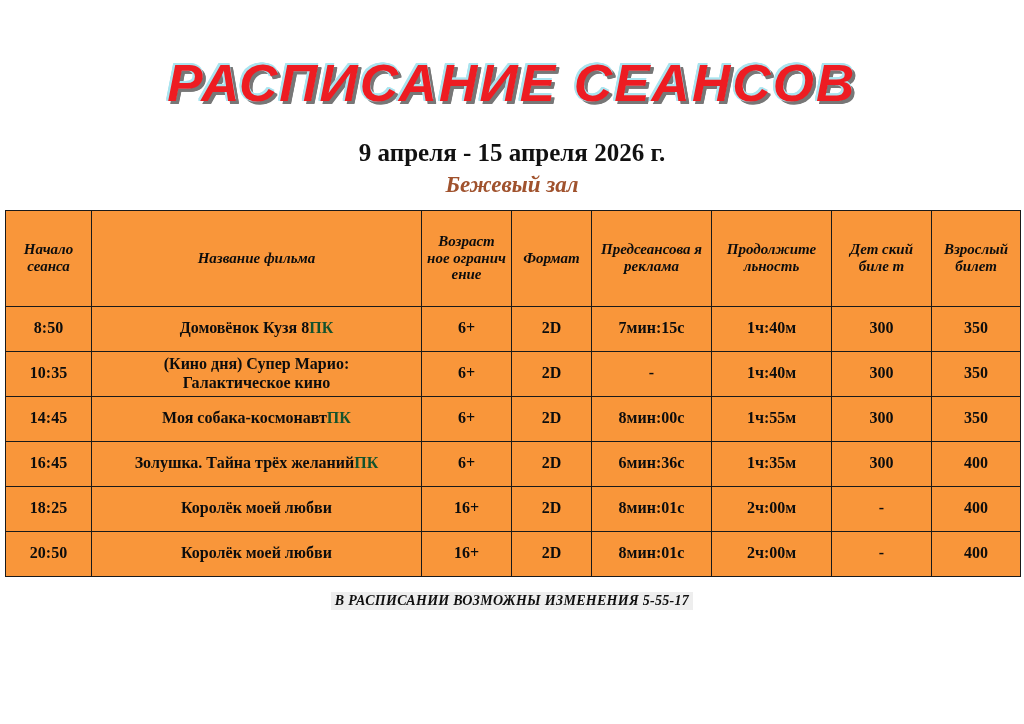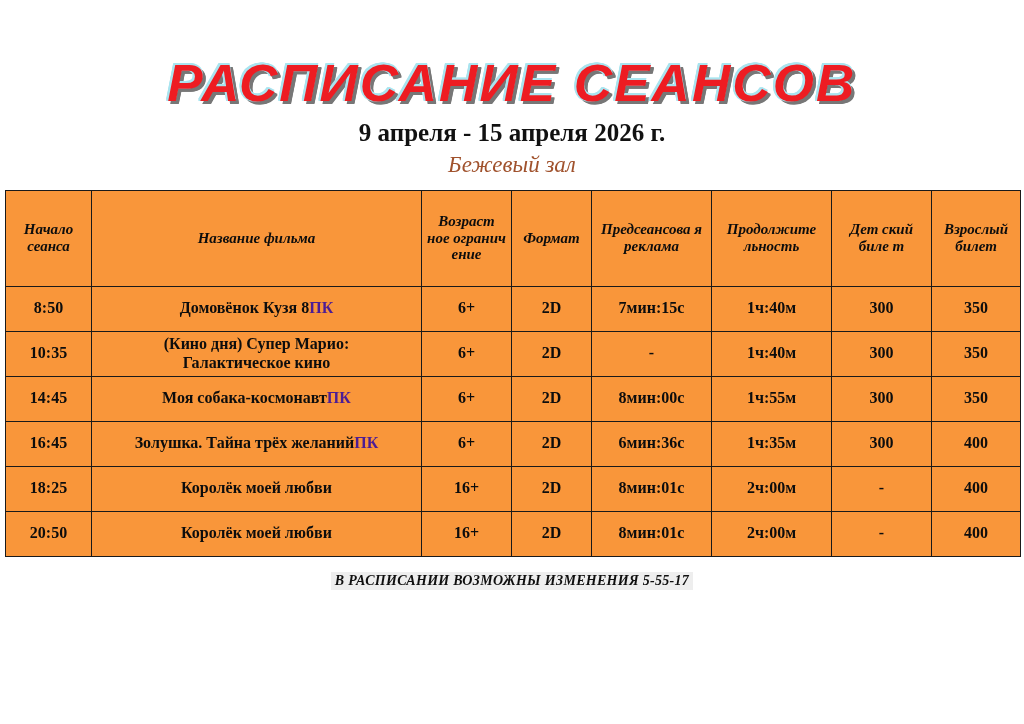--- a/index.html
+++ b/index.html
@@ -43,28 +43,28 @@
        2px  3px 0 #777777,
        3px  2px 0 #777777;
     white-space: nowrap;
   }
 
   .date-line {
     text-align: center;
     font-size: 25px;
     font-weight: bold;
     color: #111111;
-    margin-top: 8px;
+    margin-top: 28px;
     letter-spacing: 0px;
   }
 
   .hall-line {
     text-align: center;
     font-size: 23px;
-    font-weight: normal;
+    font-weight: bold;
     font-style: italic;
     color: #a0522d;
     margin-top: 5px;
   }
 
   
   .table-wrap {
     margin-top: 12px;
     padding: 0 4px 0 5px;
     box-sizing: border-box;
@@ -112,21 +112,21 @@
   td.c-adult {
     text-align: left;
     vertical-align: top;
     padding-top: 2px;
     padding-left: 8px;
     font-size: 17px;
   }
   td.c-ads { font-size: 16px; }
 
   .pk {
-    color: #4c1d95;
+    color: #14532d;
     font-weight: bold;
     margin-left: 0;
   }
   .title-line2 { display: block; }
 
   
   .footer-wrap {
     width: 100%;
     text-align: center;
     margin-top: 14px;

